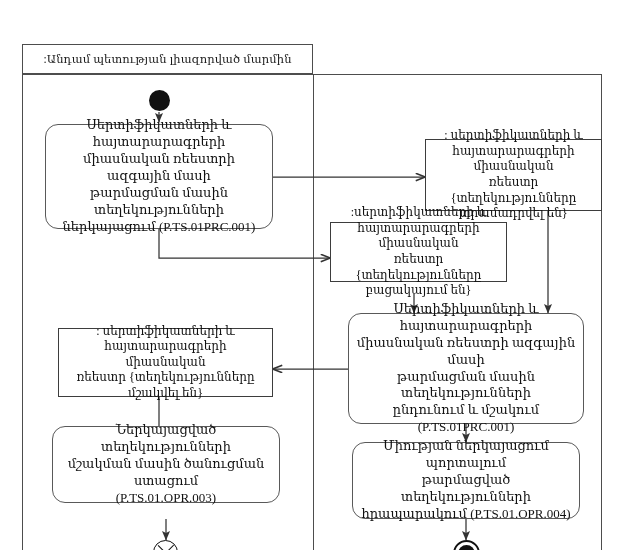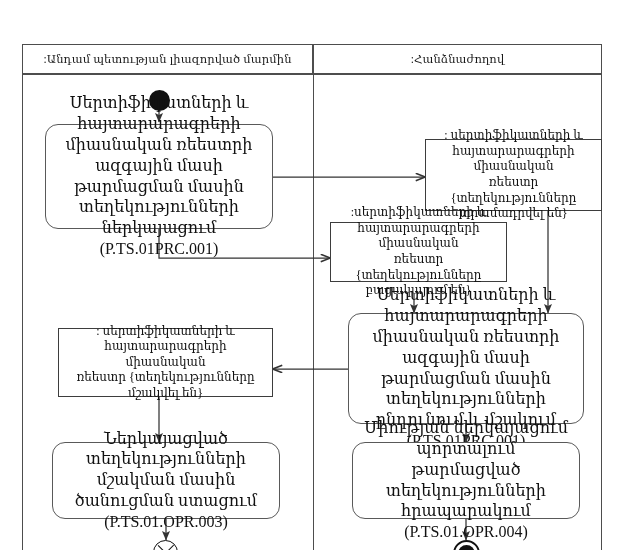--- a/index.html
+++ b/index.html
@@ -61,21 +61,21 @@
   }
   .node.action {
     border: 1.3px solid #595959;
     border-radius: 13px;
   }
   .node.object {
     border: 1.3px solid #3d3d3d;
     border-radius: 0;
   }
   .node .txt {
-    font-size: 16px;
+    font-size: 13px;
     line-height: 1.3;
     text-align: center;
     color: #111111;
     display: block;
     width: 100%;
     white-space: pre-line;
   }
   .node.object .txt { font-size: 12px; }
 
   
@@ -132,23 +132,20 @@
   }
   #edges .arrowhead { fill: #333333; stroke: none; }
 </style>
 </head>
 <body>
 
 <div id="canvas">
 
   <div class="lane-header" style="left:22px; top:12px; width:291px; height:30px;">
     <span>:Անդամ պետության լիազորված մարմին</span>
-  </div>
-  <div class="lane-header" style="left:313px; top:12px; width:289px; height:30px;">
-    <span>:Հանձնաժողով</span>
   </div>
 
   <div class="lane-frame" style="left:22px; top:42px; width:580px; height:494px;"></div>
   <div class="lane-divider" style="left:313px; top:42px; height:494px;"></div>
 
   <svg id="edges" viewBox="0 0 624 550" xmlns="http://www.w3.org/2000/svg">
     <defs>
       <marker id="ah" markerWidth="9" markerHeight="9" refX="7.2" refY="3.2" orient="auto" markerUnits="strokeWidth">
         <path class="arrowhead" d="M0,0 L7.6,3.2 L0,6.4 L1.6,3.2 z"></path>
       </marker>
@@ -214,21 +211,21 @@
 թարմացման մասին տեղեկությունների
 ընդունում և մշակում (P.TS.01PRC.001)</span>
   </div>
 
   <div class="node object" style="left:58px; top:296px; width:215px; height:69px;">
     <span class="txt">: սերտիֆիկատների և
 հայտարարագրերի միասնական
 ռեեստր {տեղեկությունները մշակվել են}</span>
   </div>
 
-  <div class="node action" style="left:52px; top:410px; width:228px; height:77px;">
+  <div class="node action" style="left:52px; top:394px; width:228px; height:77px;">
     <span class="txt">Ներկայացված տեղեկությունների
 մշակման մասին ծանուցման ստացում
 (P.TS.01.OPR.003)</span>
   </div>
 
   <div class="node action" style="left:352px; top:410px; width:228px; height:77px;">
     <span class="txt">Միության ներկայացում պորտալում
 թարմացված տեղեկությունների
 հրապարակում (P.TS.01.OPR.004)</span>
   </div>

